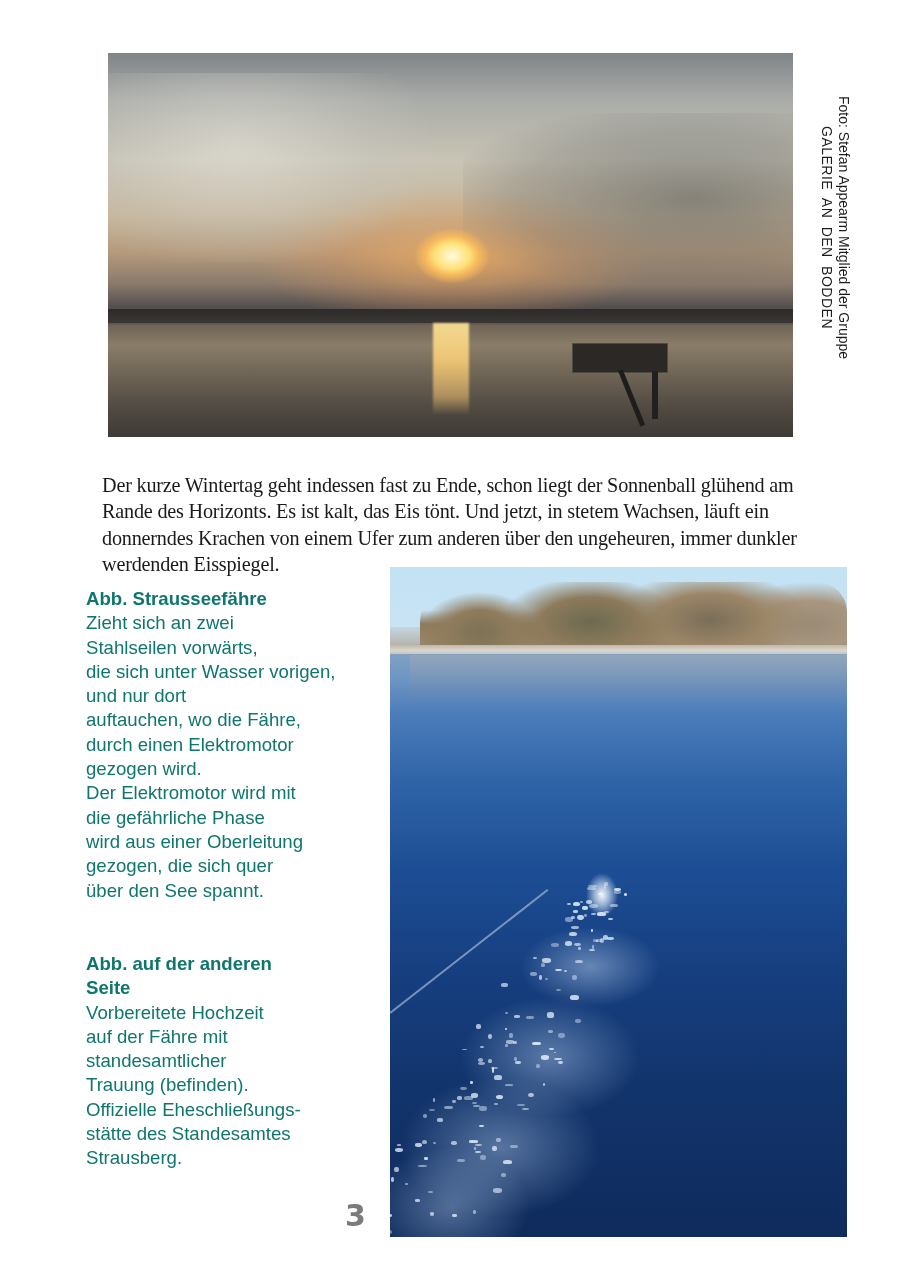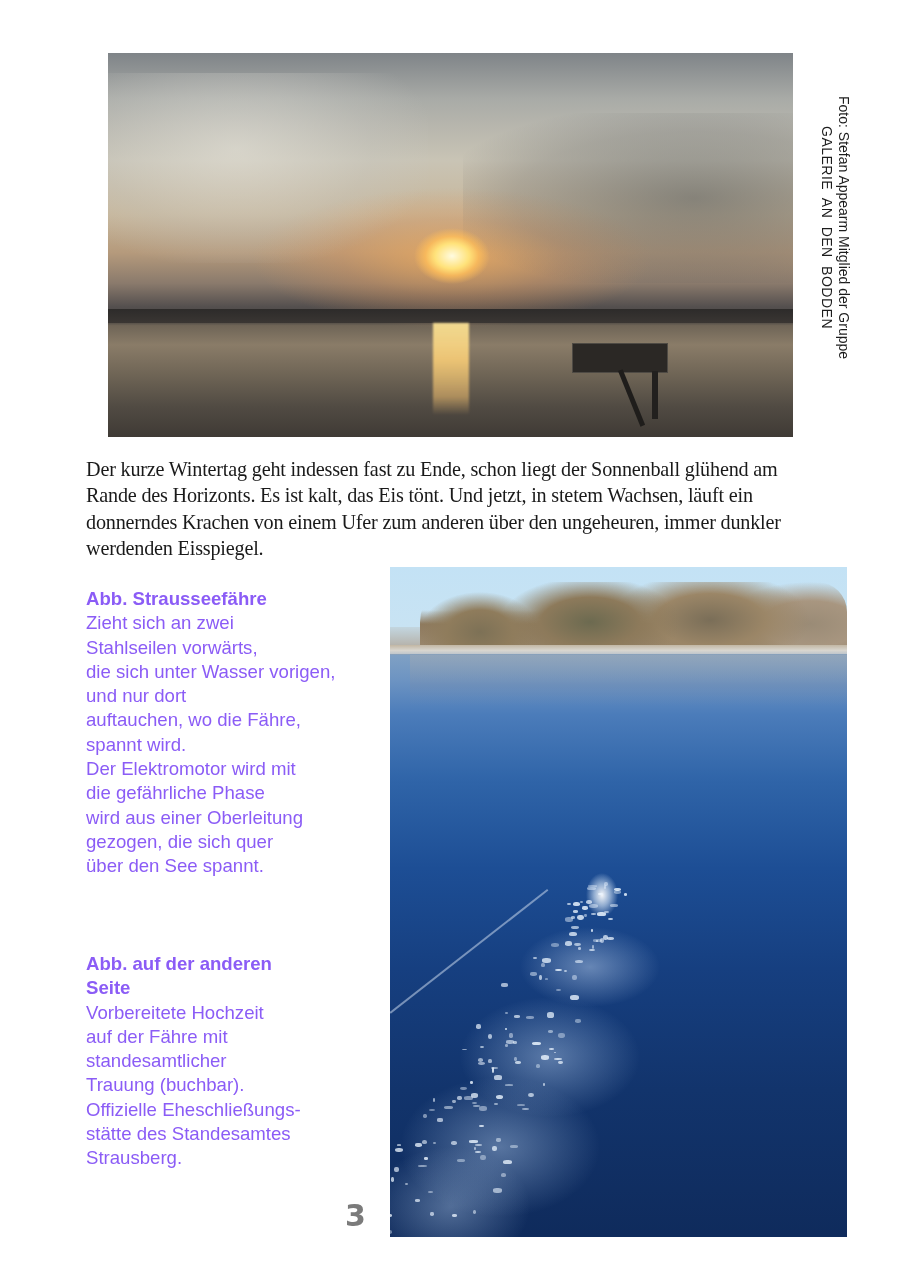--- a/index.html
+++ b/index.html
@@ -60,21 +60,21 @@
     position: absolute; left: 86px; top: 456px; width: 740px;
     font-family: "Liberation Serif", serif;
     font-size: 20.2px; line-height: 26.3px; color: #1a1a1a;
     letter-spacing: -0.2px;
   }
 
   
   .caption-block {
     position: absolute; left: 86px; width: 300px;
     font-family: "Liberation Sans", sans-serif;
-    font-size: 18.6px; line-height: 24.3px; color: #8b5cf6;
+    font-size: 18.6px; line-height: 24.3px; color: #0f766e;
   }
   .caption-block .caption-title { font-weight: bold; display: block; }
   .caption-block .caption-line { display: block; }
   .caption-ferry { top: 587px; }
   .caption-wedding { top: 952px; }
 
   
   .photo-ice {
     position: absolute; left: 390px; top: 567px; width: 457px; height: 670px;
     overflow: hidden;
@@ -140,44 +140,45 @@
   <div class="sunset-box"></div>
   <div class="sunset-pole-a"></div>
   <div class="sunset-pole-b"></div>
 </div>
 
 <div class="photo-credit">
   <span>Foto: Stefan Appearm Mitglied der Gruppe</span>
   <span class="credit-line2">GALERIE  AN  DEN  BODDEN</span>
 </div>
 
-<p class="intro-paragraph" style="margin:0;">Der kurze Wintertag geht indessen fast zu Ende, schon liegt der Sonnenball glühend am Rande des Horizonts. Es ist kalt, das Eis tönt. Und jetzt, in stetem Wachsen, läuft ein donnerndes Krachen von einem Ufer zum anderen über den ungeheuren, immer dunkler werdenden Eisspiegel.</p>
+<p class="intro-paragraph" style="margin:16px;">Der kurze Wintertag geht indessen fast zu Ende, schon liegt der Sonnenball glühend am Rande des Horizonts. Es ist kalt, das Eis tönt. Und jetzt, in stetem Wachsen, läuft ein donnerndes Krachen von einem Ufer zum anderen über den ungeheuren, immer dunkler werdenden Eisspiegel.</p>
 
 <div class="caption-block caption-ferry">
   <span class="caption-title">Abb. Strausseefähre</span>
   <span class="caption-line">Zieht sich an zwei</span>
   <span class="caption-line">Stahlseilen vorwärts,</span>
   <span class="caption-line">die sich unter Wasser vorigen,</span>
   <span class="caption-line">und nur dort</span>
   <span class="caption-line">auftauchen, wo die Fähre,</span>
-  <span class="caption-line">spannt wird.</span>
+  <span class="caption-line">durch einen Elektromotor</span>
+  <span class="caption-line">gezogen wird.</span>
   <span class="caption-line">Der Elektromotor wird mit</span>
   <span class="caption-line">die gefährliche Phase</span>
   <span class="caption-line">wird aus einer Oberleitung</span>
   <span class="caption-line">gezogen, die sich quer</span>
   <span class="caption-line">über den See spannt.</span>
 </div>
 
 <div class="caption-block caption-wedding">
   <span class="caption-title">Abb. auf der anderen</span>
   <span class="caption-title">Seite</span>
   <span class="caption-line">Vorbereitete Hochzeit</span>
   <span class="caption-line">auf der Fähre mit</span>
   <span class="caption-line">standesamtlicher</span>
-  <span class="caption-line">Trauung (buchbar).</span>
+  <span class="caption-line">Trauung (befinden).</span>
   <span class="caption-line">Offizielle Eheschließungs-</span>
   <span class="caption-line">stätte des Standesamtes</span>
   <span class="caption-line">Strausberg.</span>
 </div>
 
 <div class="photo-ice">
   <div class="ice-sky-haze"></div>
   <div class="ice-treeline"></div>
   <div class="ice-shore"></div>
   <div class="ice-reflection"></div>

